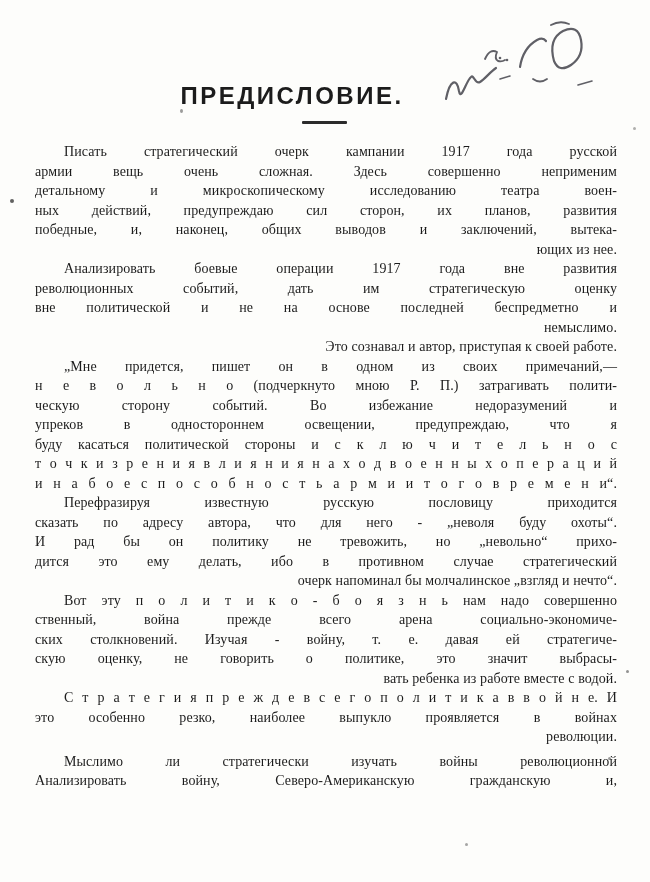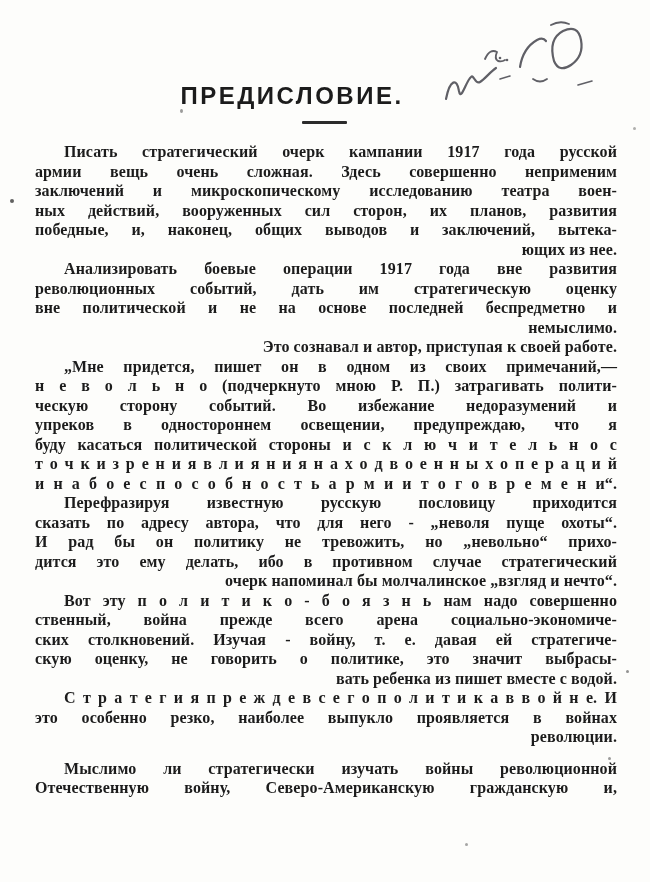--- a/index.html
+++ b/index.html
@@ -23,33 +23,33 @@
   }
   .divider{
     position:absolute;top:121px;left:302px;width:45px;height:2.6px;
     background:#2b2b2b;border-radius:1px;
   }
   .hw{
     position:absolute;top:15px;left:430px;width:180px;height:95px;
   }
   .body-block{
     position:absolute;top:142px;left:35px;width:582px;
-    font-size:16px;font-weight:700;line-height:19.5px;
+    font-size:14px;font-weight:400;line-height:19.5px;
     letter-spacing:0.1px;
     color:var(--ink,#1c1c1c);
   }
   .line{
     text-align:justify;
     
     text-align-last:justify;
     height:19.5px;overflow:visible;white-space:normal;
   }
   .line.pl{text-align:right;text-align-last:auto;}
   .line.ind{text-indent:29px;}
-  .line.gap{margin-top:12px;}
+  .line.gap{margin-top:5px;}
   .speck{
     position:absolute;background:#3a3a3a;border-radius:50%;
   }
 </style>
 </head>
 <body>
 
 <div class="page">
 
   <div class="title">ПРЕДИСЛОВИЕ.</div>
@@ -70,51 +70,51 @@
     <path d="M 124,46 q -6,-22 9,-30 q 15,-7 18,9 q 3,16 -10,25 q -12,8 -17,-4"></path>
     <path d="M 121,10 q 9,-5 18,-1" stroke-width="1.8"></path>
     <path d="M 148,70 l 14,-4" stroke-width="1.6"></path>
   </svg>
 
   <div class="divider"></div>
 
   <div class="body-block" id="body-block">
       <div class="line ind">Писать стратегический очерк кампании 1917 года русской</div>
       <div class="line">армии вещь очень сложная. Здесь совершенно неприменим</div>
-      <div class="line">заключений и микроскопическому исследованию театра воен-</div>
-      <div class="line">ных действий, вооруженных сил сторон, их планов, развития</div>
+      <div class="line">детальному и микроскопическому исследованию театра воен-</div>
+      <div class="line">ных действий, предупреждаю сил сторон, их планов, развития</div>
       <div class="line">победные, и, наконец, общих выводов и заключений, вытека-</div>
       <div class="line pl">ющих из нее.</div>
       <div class="line ind">Анализировать боевые операции 1917 года вне развития</div>
       <div class="line">революционных событий, дать им стратегическую оценку</div>
       <div class="line">вне политической и не на основе последней беспредметно и</div>
       <div class="line pl">немыслимо.</div>
       <div class="line ind pl">Это сознавал и автор, приступая к своей работе.</div>
       <div class="line ind">„Мне придется, пишет он в одном из своих примечаний,—</div>
       <div class="line">н&nbsp;е&nbsp;в&nbsp;о&nbsp;л&nbsp;ь&nbsp;н&nbsp;о (подчеркнуто мною Р. П.) затрагивать полити-</div>
       <div class="line">ческую сторону событий. Во избежание недоразумений и</div>
       <div class="line">упреков в одностороннем освещении, предупреждаю, что я</div>
       <div class="line">буду касаться политической стороны и&nbsp;с&nbsp;к&nbsp;л&nbsp;ю&nbsp;ч&nbsp;и&nbsp;т&nbsp;е&nbsp;л&nbsp;ь&nbsp;н&nbsp;о с</div>
       <div class="line">т&nbsp;о&nbsp;ч&nbsp;к&nbsp;и з&nbsp;р&nbsp;е&nbsp;н&nbsp;и&nbsp;я в&nbsp;л&nbsp;и&nbsp;я&nbsp;н&nbsp;и&nbsp;я н&nbsp;а х&nbsp;о&nbsp;д в&nbsp;о&nbsp;е&nbsp;н&nbsp;н&nbsp;ы&nbsp;х о&nbsp;п&nbsp;е&nbsp;р&nbsp;а&nbsp;ц&nbsp;и&nbsp;й</div>
       <div class="line">и н&nbsp;а б&nbsp;о&nbsp;е&nbsp;с&nbsp;п&nbsp;о&nbsp;с&nbsp;о&nbsp;б&nbsp;н&nbsp;о&nbsp;с&nbsp;т&nbsp;ь а&nbsp;р&nbsp;м&nbsp;и&nbsp;и т&nbsp;о&nbsp;г&nbsp;о в&nbsp;р&nbsp;е&nbsp;м&nbsp;е&nbsp;н&nbsp;и“.</div>
       <div class="line ind">Перефразируя известную русскую пословицу приходится</div>
-      <div class="line">сказать по адресу автора, что для него - „неволя пуще охоты“.</div>
+      <div class="line">сказать по адресу автора, что для него - „неволя буду охоты“.</div>
       <div class="line">И рад бы он политику не тревожить, но „невольно“ прихо-</div>
       <div class="line">дится это ему делать, ибо в противном случае стратегический</div>
       <div class="line pl">очерк напоминал бы молчалинское „взгляд и нечто“.</div>
       <div class="line ind">Вот эту п&nbsp;о&nbsp;л&nbsp;и&nbsp;т&nbsp;и&nbsp;к&nbsp;о&nbsp;-&nbsp;б&nbsp;о&nbsp;я&nbsp;з&nbsp;н&nbsp;ь нам надо совершенно</div>
       <div class="line">ственный, война прежде всего арена социально-экономиче-</div>
       <div class="line">ских столкновений. Изучая - войну, т. е. давая ей стратегиче-</div>
       <div class="line">скую оценку, не говорить о политике, это значит выбрасы-</div>
-      <div class="line pl">вать ребенка из пишет вместе с водой.</div>
+      <div class="line pl">вать ребенка из работе вместе с водой.</div>
       <div class="line ind">С&nbsp;т&nbsp;р&nbsp;а&nbsp;т&nbsp;е&nbsp;г&nbsp;и&nbsp;я п&nbsp;р&nbsp;е&nbsp;ж&nbsp;д&nbsp;е в&nbsp;с&nbsp;е&nbsp;г&nbsp;о п&nbsp;о&nbsp;л&nbsp;и&nbsp;т&nbsp;и&nbsp;к&nbsp;а в в&nbsp;о&nbsp;й&nbsp;н&nbsp;е. И</div>
       <div class="line">это особенно резко, наиболее выпукло проявляется в войнах</div>
       <div class="line pl">революции.</div>
       <div class="line ind gap">Мыслимо ли стратегически изучать войны революционной</div>
-      <div class="line">Отечественную войну, Северо-Американскую гражданскую и,</div>
+      <div class="line">Анализировать войну, Северо-Американскую гражданскую и,</div>
     </div>
 
   <div class="speck" style="left:10px;top:199px;width:4px;height:4px;opacity:.8"></div>
   <div class="speck" style="left:180px;top:109px;width:3px;height:4px;opacity:.5"></div>
   <div class="speck" style="left:626px;top:670px;width:3px;height:3px;opacity:.55"></div>
   <div class="speck" style="left:608px;top:757px;width:3px;height:3px;opacity:.5"></div>
   <div class="speck" style="left:465px;top:843px;width:3px;height:3px;opacity:.45"></div>
   <div class="speck" style="left:633px;top:127px;width:3px;height:3px;opacity:.4"></div>
 
 </div>

